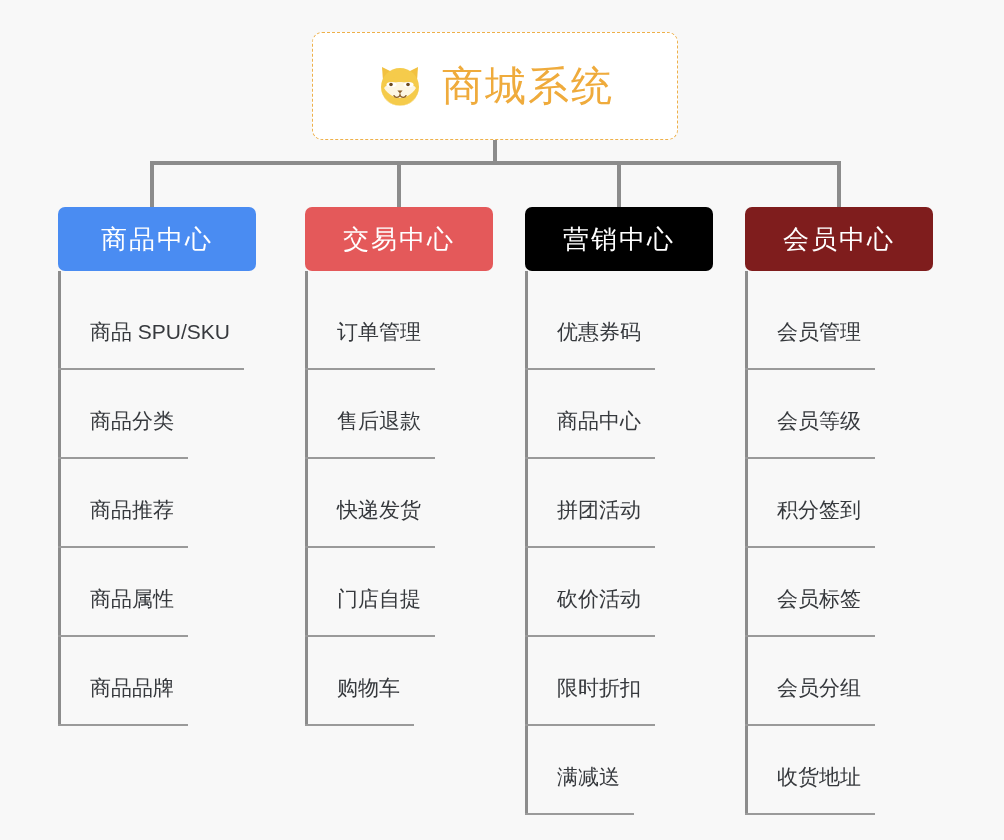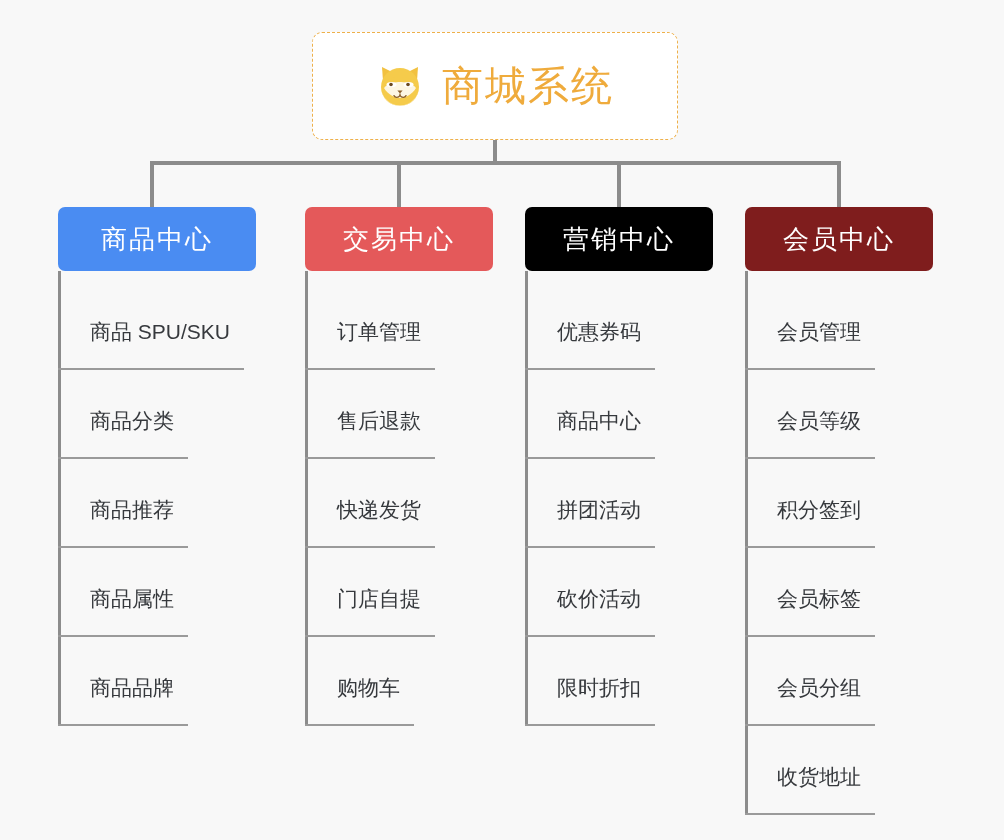--- a/index.html
+++ b/index.html
@@ -215,20 +215,23 @@
         </div>
       <div class="leaf">
           <span class="leaf-inner">拼团活动</span>
         </div>
       <div class="leaf">
           <span class="leaf-inner">砍价活动</span>
         </div>
       <div class="leaf">
           <span class="leaf-inner">限时折扣</span>
         </div>
+      <div class="leaf">
+          <span class="leaf-inner">满减送</span>
+        </div>
     </div>
   </div>
 
   <div class="column" id="col-3">
     <div class="cat-box">
       <span>会员中心</span>
     </div>
     <div class="leaf-wrap">
       <div class="trunk"></div>
       <div class="leaf">

